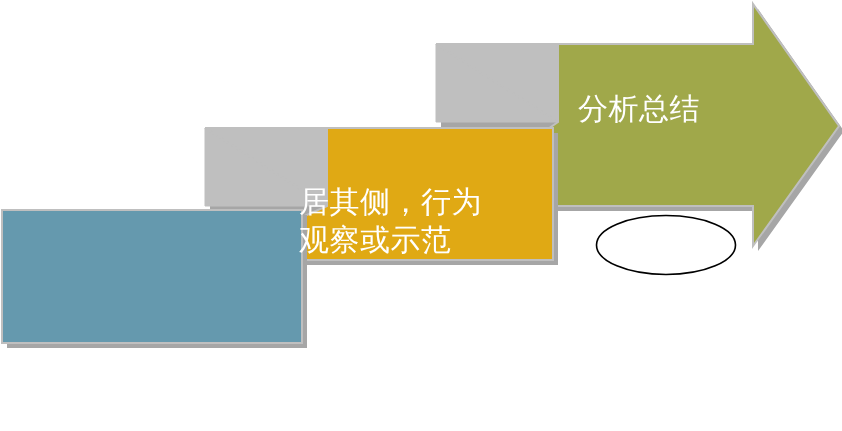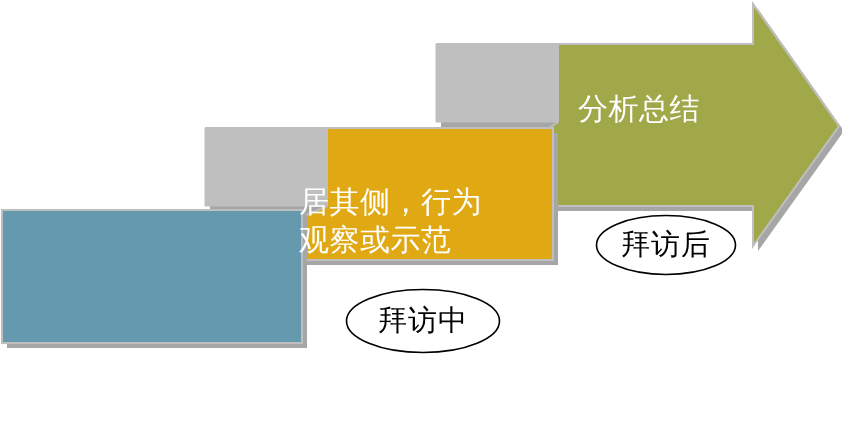--- a/index.html
+++ b/index.html
@@ -111,27 +111,20 @@
     </g>
   </svg>
 
 
   <div class="stage-label" id="label-step2">居其侧，行为
 观察或示范</div>
 
   <div class="stage-label" id="label-step3">分析总结</div>
 
 
-  <div class="phase-label" id="phase-2">
-    <svg class="phase-ellipse" viewBox="0 0 156 66" preserveAspectRatio="none" aria-hidden="true">
-      <ellipse cx="78" cy="33" rx="76.5" ry="31.5" fill="#ffffff" stroke="#000000" stroke-width="1.6"></ellipse>
-    </svg>
-    <span class="phase-text">拜访中</span>
-  </div>
 
   <div class="phase-label" id="phase-3">
     <svg class="phase-ellipse" viewBox="0 0 142 62" preserveAspectRatio="none" aria-hidden="true">
       <ellipse cx="71" cy="31" rx="69.5" ry="29.5" fill="#ffffff" stroke="#000000" stroke-width="1.6"></ellipse>
     </svg>
-    <span class="phase-text">拜访后</span>
   </div>
 
 </div>
 
 </body></html>

